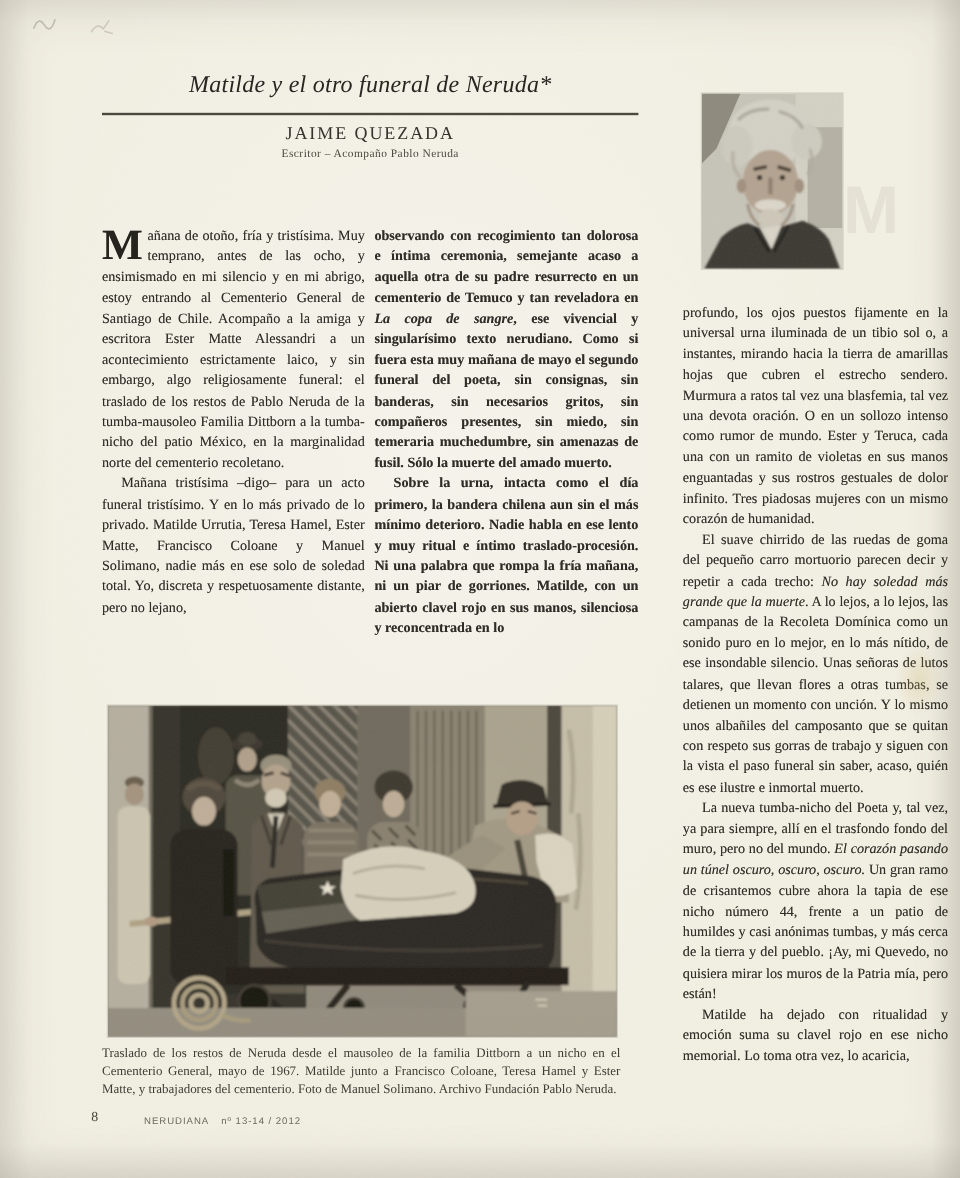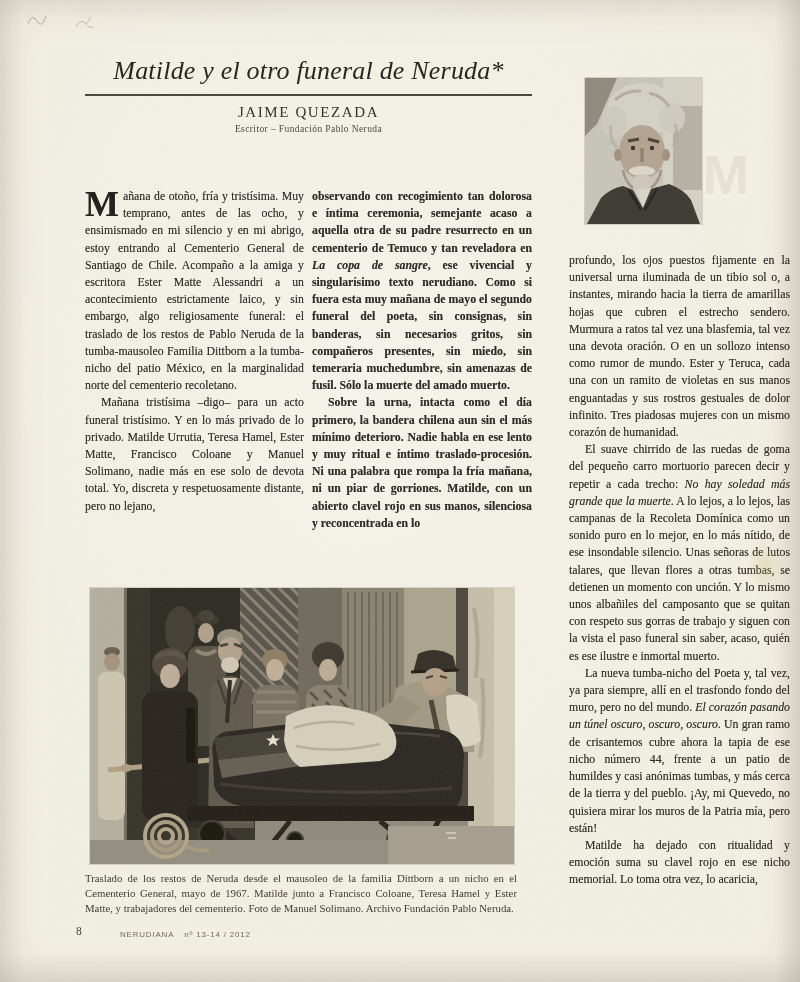--- a/index.html
+++ b/index.html
@@ -13,21 +13,21 @@
     font-family:"Liberation Serif", serif;
     color:#2c2b26;
   }
   .page::after{
     content:"";position:absolute;inset:0;z-index:11;pointer-events:none;
     box-shadow:inset 0 0 46px rgba(95,88,70,0.16);
   }
   .grain-overlay{position:absolute;left:0;top:0;z-index:10;pointer-events:none;}
   
   .header{position:absolute;left:85px;top:54px;width:447px;text-align:center;}
-  .title{margin:0;font-style:italic;font-weight:normal;font-size:26px;line-height:34px;color:#262520;letter-spacing:0.2px;}
+  .title{margin:0;font-style:italic;font-weight:normal;font-size:20px;line-height:34px;color:#262520;letter-spacing:0.2px;}
   .title-rule{border:0;border-top:2px solid #4a473f;margin:6px 0 0 0;}
   .author{margin-top:8px;font-size:15px;letter-spacing:1.6px;color:#35332c;}
   .author-role{margin-top:3px;font-size:9.5px;letter-spacing:0.4px;color:#4a473e;}
   
   .col{position:absolute;text-align:justify;font-size:11.8px;line-height:17.2px;color:#2d2b25;text-shadow:0 0 0.4px rgba(45,43,37,0.45);}
   .col p{margin:0;}
   .col p.ind{text-indent:16px;}
   .it{font-style:italic;}
   #col1{left:85px;top:188px;width:219px;}
   #col2{left:312px;top:188px;width:220px;font-weight:bold;}
@@ -73,21 +73,21 @@
     <path d="M10,20 q4,-11 9,-3 t9,-5" fill="none" stroke="#b9b4a4" stroke-width="1.3" opacity="0.8"></path>
     <path d="M58,23 q5,-9 10,-3 l5,-7 m-4,9 l7,2" fill="none" stroke="#c0bbab" stroke-width="1.2" opacity="0.7"></path>
   </svg>
 
   <div class="bleed-cm">CM</div>
 
   <div class="header">
     <h1 class="title">Matilde y el otro funeral de Neruda*</h1>
     <hr class="title-rule">
     <div class="author">JAIME QUEZADA</div>
-    <div class="author-role">Escritor – Fundación Pablo Neruda</div>
+    <div class="author-role">Escritor – Acompaño Pablo Neruda</div>
   </div>
 
   <svg class="portrait-photo photo-frame" width="117" height="146" viewBox="0 0 117 146">
     <rect width="117" height="146" fill="#c9c6bb"></rect>
     <rect x="78" width="39" height="146" fill="#d6d3c7"></rect>
     <polygon points="0,0 32,0 12,46 0,58" fill="#8f8b7f"></polygon>
     <rect x="88" y="28" width="29" height="84" fill="#b6b3a6"></rect>
     <g filter="url(#softF)">
 
       <ellipse cx="57" cy="32" rx="35" ry="27" fill="#d6d3c9"></ellipse>
@@ -109,21 +109,21 @@
 
       <path d="M2,146 L16,120 Q26,110 38,108 L48,112 L58,130 L66,111 L84,106 Q100,112 106,122 L115,146 Z" fill="#3a3732"></path>
       <polygon points="50,112 66,110 58,129" fill="#dcd7ca"></polygon>
       <path d="M44,112 L56,132 M72,110 L60,132" stroke="#23211d" stroke-width="2.5"></path>
     </g>
     <rect width="117" height="146" filter="url(#grainF)" opacity="0.17"></rect>
   </svg>
 
   <div class="col" id="col1">
     <p><span class="dropcap">M</span><span>añana de otoño, fría y tristísima. Muy temprano, antes de las ocho, y ensimismado en mi silencio y en mi abrigo, estoy entrando al Cementerio General de Santiago de Chile. Acompaño a la amiga y escritora Ester Matte Alessandri a un acontecimiento estrictamente laico, y sin embargo, algo religiosamente funeral: el traslado de los restos de Pablo Neruda de la tumba-mausoleo Familia Dittborn a la tumba-nicho del patio México, en la marginalidad norte del cementerio recoletano.</span></p>
-    <p class="ind"><span>Mañana tristísima –digo– para un acto funeral tristísimo. Y en lo más privado de lo privado. Matilde Urrutia, Teresa Hamel, Ester Matte, Francisco Coloane y Manuel Solimano, nadie más en ese solo de devota total. Yo, discreta y respetuosamente distante, pero no lejano,</span></p>
+    <p class="ind"><span>Mañana tristísima –digo– para un acto funeral tristísimo. Y en lo más privado de lo privado. Matilde Urrutia, Teresa Hamel, Ester Matte, Francisco Coloane y Manuel Solimano, nadie más en ese solo de soledad total. Yo, discreta y respetuosamente distante, pero no lejano,</span></p>
   </div>
 
   <div class="col" id="col2">
     <p><span>observando con recogimiento tan dolorosa e íntima ceremonia, semejante acaso a aquella otra de su padre resurrecto en un cementerio de Temuco y tan reveladora en </span><span class="it">La copa de sangre</span><span>, ese vivencial y singularísimo texto nerudiano. Como si fuera esta muy mañana de mayo el segundo funeral del poeta, sin consignas, sin banderas, sin necesarios gritos, sin compañeros presentes, sin miedo, sin temeraria muchedumbre, sin amenazas de fusil. Sólo la muerte del amado muerto.</span></p>
     <p class="ind"><span>Sobre la urna, intacta como el día primero, la bandera chilena aun sin el más mínimo deterioro. Nadie habla en ese lento y muy ritual e íntimo traslado-procesión. Ni una palabra que rompa la fría mañana, ni un piar de gorriones. Matilde, con un abierto clavel rojo en sus manos, silenciosa y reconcentrada en lo</span></p>
   </div>
 
   <div class="col" id="col3">
     <p><span>profundo, los ojos puestos fijamente en la universal urna iluminada de un tibio sol o, a instantes, mirando hacia la tierra de amarillas hojas que cubren el estrecho sendero. Murmura a ratos tal vez una blasfemia, tal vez una devota oración. O en un sollozo intenso como rumor de mundo. Ester y Teruca, cada una con un ramito de violetas en sus manos enguantadas y sus rostros gestuales de dolor infinito. Tres piadosas mujeres con un mismo corazón de humanidad.</span></p>
     <p class="ind"><span>El suave chirrido de las ruedas de goma del pequeño carro mortuorio parecen decir y repetir a cada trecho: </span><span class="it">No hay soledad más grande que la muerte</span><span>. A lo lejos, a lo lejos, las campanas de la Recoleta Domínica como un sonido puro en lo mejor, en lo más nítido, de ese insondable silencio. Unas señoras de lutos talares, que llevan flores a otras tumbas, se detienen un momento con unción. Y lo mismo unos albañiles del camposanto que se quitan con respeto sus gorras de trabajo y siguen con la vista el paso funeral sin saber, acaso, quién es ese ilustre e inmortal muerto.</span></p>

